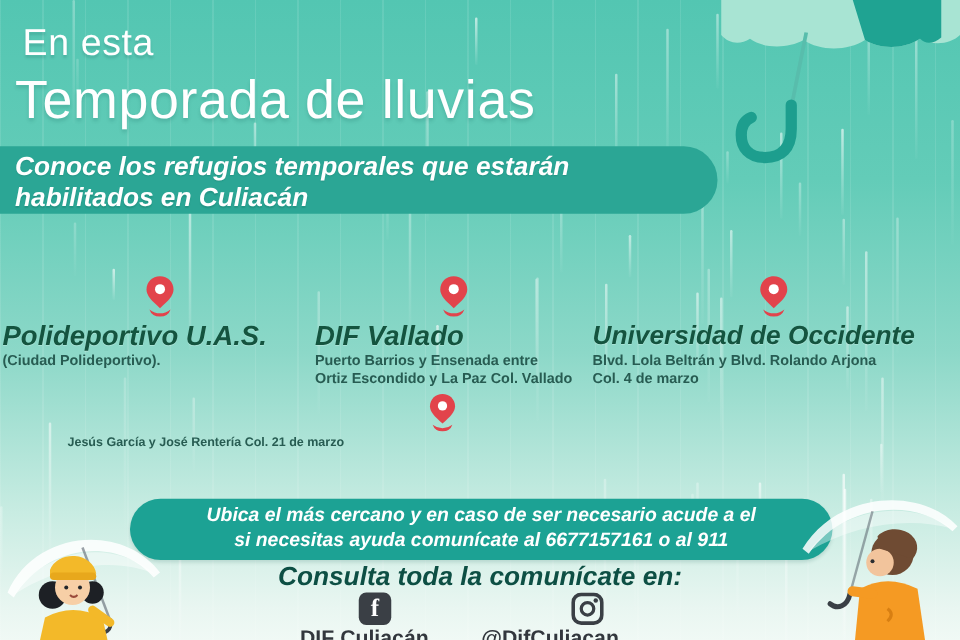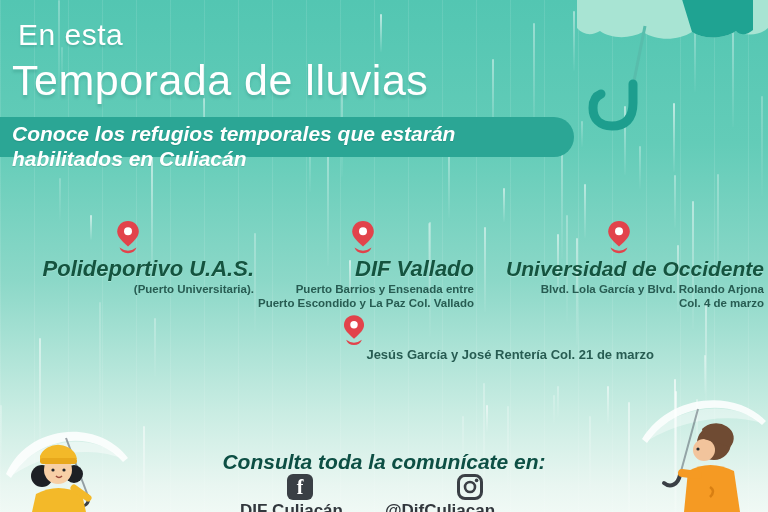--- a/index.html
+++ b/index.html
@@ -9,25 +9,25 @@
     background:linear-gradient(180deg,#53c6b2 0%,#63ccb8 28%,#8cd8c8 55%,#c8ecE2 80%,#e9f6f1 95%,#f0f9f5 100%);
   }
   .rain{position:absolute;inset:0;pointer-events:none;
     background:repeating-linear-gradient(90deg,rgba(255,255,255,.10) 0 1px,transparent 1px 34px);}
   .streak{position:absolute;width:2px;border-radius:2px;
     background:linear-gradient(180deg,rgba(255,255,255,.95),rgba(255,255,255,.05));}
   .title1{position:absolute;left:18px;top:18px;font-size:30px;font-weight:400;color:#fff;
     text-shadow:0 2px 2px rgba(10,80,70,.18);letter-spacing:.5px;}
   .title2{position:absolute;left:12px;top:56px;font-size:43px;font-weight:400;color:#fff;
     text-shadow:0 3px 3px rgba(10,80,70,.18);letter-spacing:.5px;}
-  .banner{position:absolute;left:0;top:117px;width:574px;height:40px;background:#2ba695;
+  .banner{position:absolute;left:0;top:117px;width:574px;height:54px;background:#2ba695;
     border-radius:0 27px 27px 0;color:#fff;font-weight:700;font-style:italic;
     font-size:21px;line-height:25px;padding:4px 0 0 12px;box-sizing:border-box;
     text-shadow:0 1px 1px rgba(10,80,70,.2);}
-  .shelter{position:absolute;text-align:right;}
+  .shelter{position:absolute;text-align:left;}
   .shelter .pin{display:block;margin:0 auto 2px auto;}
   .sname{font-size:22px;font-weight:700;font-style:italic;color:#14543f;line-height:26px;
     text-shadow:0 1px 0 rgba(255,255,255,.25);}
   .saddr{font-size:11.5px;font-weight:700;color:#275c52;line-height:14px;}
   .pill{position:absolute;left:104px;top:399px;width:562px;height:49px;background:#1ca294;
     border-radius:25px;color:#fff;font-weight:700;font-style:italic;font-size:15.5px;
     line-height:20px;text-align:center;padding-top:4px;box-sizing:border-box;
     box-shadow:0 2px 3px rgba(10,80,70,.15);}
   .consult{position:absolute;left:0;top:450px;width:768px;text-align:center;
     font-size:21px;font-weight:700;font-style:italic;color:#0d4f44;}
@@ -119,54 +119,58 @@
     <div>habilitados en Culiacán</div>
   </div>
 
   <div class="shelter" style="left:2px;top:220px;width:252px;">
     <svg class="pin" width="28" height="34" viewBox="0 0 28 34">
       <path d="M14 1 C7.8 1 3.2 5.7 3.2 11.6 C3.2 16.4 7 20.3 14 26.5 C21 20.3 24.8 16.4 24.8 11.6 C24.8 5.7 20.2 1 14 1 Z" fill="#e2434b"></path>
       <circle cx="14" cy="11.3" r="4" fill="#ffffff"></circle>
       <path d="M5.5 27.5 Q14 33.8 22.5 27.5 Q20.5 33.2 14 33.2 Q7.5 33.2 5.5 27.5 Z" fill="#e2434b"></path>
     </svg>
     <div class="sname">Polideportivo U.A.S.</div>
-    <div class="saddr">(Puerto Universitaria).</div>
+    <div class="saddr">(Ciudad Polideportivo).</div>
   </div>
 
   <div class="shelter" style="left:252px;top:220px;width:222px;">
     <svg class="pin" width="28" height="34" viewBox="0 0 28 34">
       <path d="M14 1 C7.8 1 3.2 5.7 3.2 11.6 C3.2 16.4 7 20.3 14 26.5 C21 20.3 24.8 16.4 24.8 11.6 C24.8 5.7 20.2 1 14 1 Z" fill="#e2434b"></path>
       <circle cx="14" cy="11.3" r="4" fill="#ffffff"></circle>
       <path d="M5.5 27.5 Q14 33.8 22.5 27.5 Q20.5 33.2 14 33.2 Q7.5 33.2 5.5 27.5 Z" fill="#e2434b"></path>
     </svg>
     <div class="sname">DIF  Vallado</div>
     <div class="saddr">Puerto Barrios y Ensenada entre</div>
-    <div class="saddr">Puerto Escondido y La Paz Col. Vallado</div>
+    <div class="saddr">Ortiz Escondido y La Paz Col. Vallado</div>
   </div>
 
   <div class="shelter" style="left:474px;top:220px;width:290px;">
     <svg class="pin" width="28" height="34" viewBox="0 0 28 34">
       <path d="M14 1 C7.8 1 3.2 5.7 3.2 11.6 C3.2 16.4 7 20.3 14 26.5 C21 20.3 24.8 16.4 24.8 11.6 C24.8 5.7 20.2 1 14 1 Z" fill="#e2434b"></path>
       <circle cx="14" cy="11.3" r="4" fill="#ffffff"></circle>
       <path d="M5.5 27.5 Q14 33.8 22.5 27.5 Q20.5 33.2 14 33.2 Q7.5 33.2 5.5 27.5 Z" fill="#e2434b"></path>
     </svg>
     <div class="sname" style="font-size:21px">Universidad de Occidente</div>
-    <div class="saddr">Blvd. Lola García y  Blvd. Rolando Arjona</div>
+    <div class="saddr">Blvd. Lola Beltrán y  Blvd. Rolando Arjona</div>
     <div class="saddr">Col. 4 de marzo</div>
   </div>
 
   <div class="shelter" style="left:54px;top:314px;width:600px;">
     <svg class="pin" width="26" height="32" viewBox="0 0 28 34">
       <path d="M14 1 C7.8 1 3.2 5.7 3.2 11.6 C3.2 16.4 7 20.3 14 26.5 C21 20.3 24.8 16.4 24.8 11.6 C24.8 5.7 20.2 1 14 1 Z" fill="#e2434b"></path>
       <circle cx="14" cy="11.3" r="4" fill="#ffffff"></circle>
       <path d="M5.5 27.5 Q14 33.8 22.5 27.5 Q20.5 33.2 14 33.2 Q7.5 33.2 5.5 27.5 Z" fill="#e2434b"></path>
     </svg>
-    <div class="saddr" style="font-size:13px">Jesús García y José Rentería Col. 21 de marzo</div>
-  </div>
-
+    <div class="saddr" style="font-size:10px">Jesús García y José Rentería Col. 21 de marzo</div>
+  </div>
+
+  <div class="pill">
+    <div>Ubica el más cercano y en caso de ser necesario acude a el</div>
+    <div>si necesitas ayuda comunícate al 6677157161 o al 911</div>
+  </div>
 
   <div class="consult">Consulta toda la comunícate en:</div>
 
   <div class="fb">f</div>
   <svg class="ig" width="26" height="26" viewBox="0 0 26 26">
     <rect x="1.5" y="1.5" width="23" height="23" rx="6.5" fill="none" stroke="#3a3f45" stroke-width="3"></rect>
     <circle cx="13" cy="13" r="5" fill="none" stroke="#3a3f45" stroke-width="2.6"></circle>
     <circle cx="19.6" cy="6.4" r="1.8" fill="#3a3f45"></circle>
   </svg>
 

